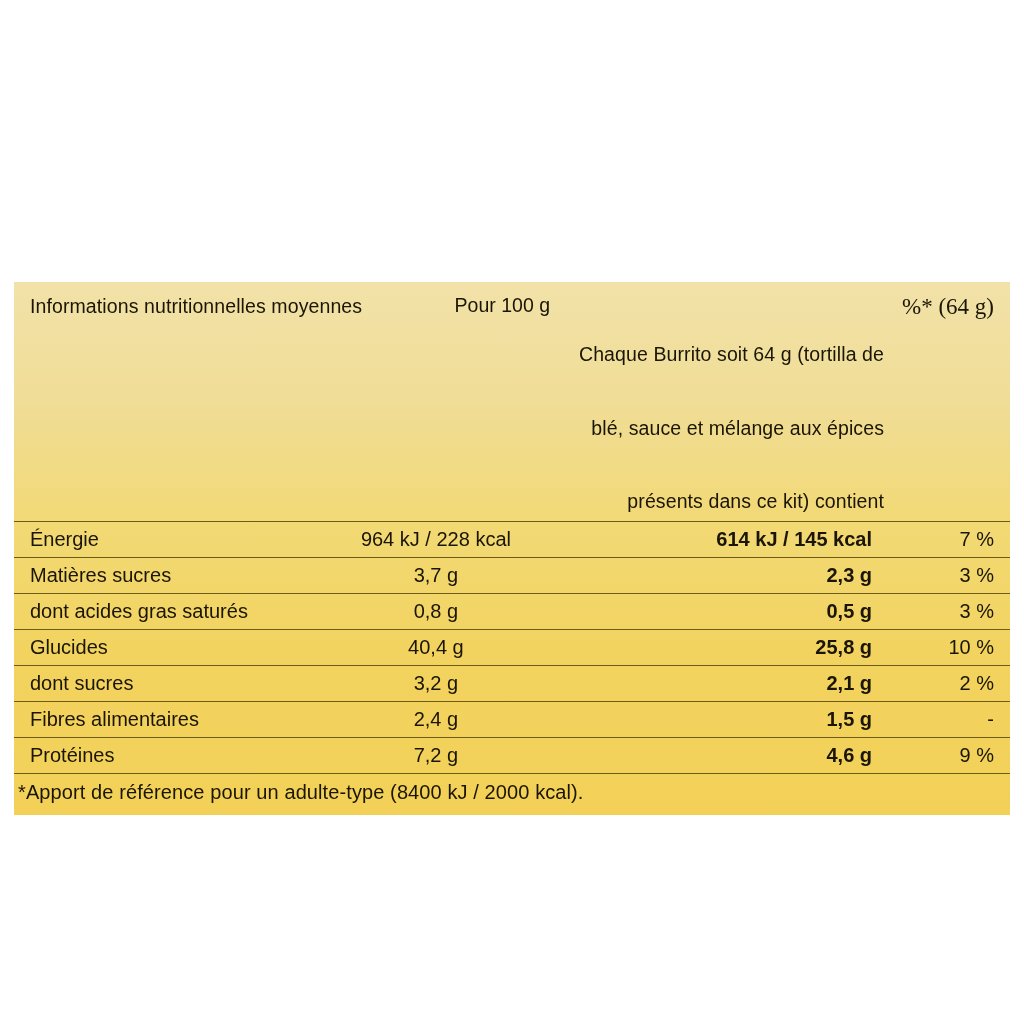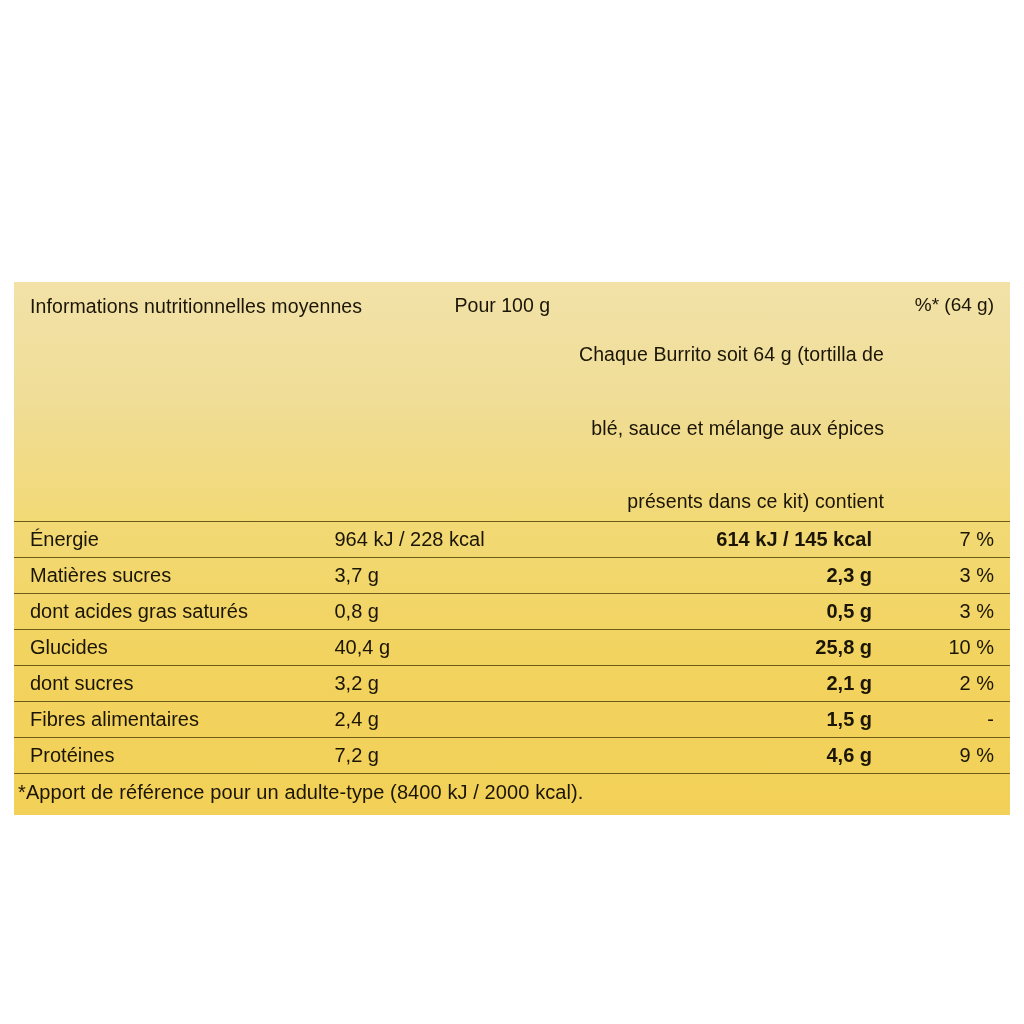--- a/index.html
+++ b/index.html
@@ -51,23 +51,24 @@
     text-align: right;
     font-size: 19.5px;
     line-height: 1.32;
     letter-spacing: 0.1px;
     padding-left: 18px;
   }
   .hdr-portion .line { display: block; margin-top: 48px; }
   .hdr-ri {
     flex: 0 0 110px;
     text-align: right;
-    font-size: 19px;
+    font-size: 23px;
     padding-bottom: 1px;
     white-space: nowrap;
+    font-family: Liberation Serif, serif;
   }
 
   
   .nut-table {
     width: 100%;
     border-collapse: collapse;
     font-size: 20px;
   }
   .nut-table tr {
     border-top: 1px solid #6d5c18;
@@ -78,21 +79,21 @@
   .nut-table td {
     padding: 6px 0 6px 0;
     vertical-align: baseline;
     white-space: nowrap;
   }
   td.c-label {
     padding-left: 16px;
     width: 300px;
   }
   td.c-100 {
-    text-align: left;
+    text-align: center;
     width: 200px;
   }
   td.c-portion {
     text-align: right;
     width: 330px;
     font-weight: bold;
   }
   td.c-ri {
     text-align: right;
     padding-right: 16px;

